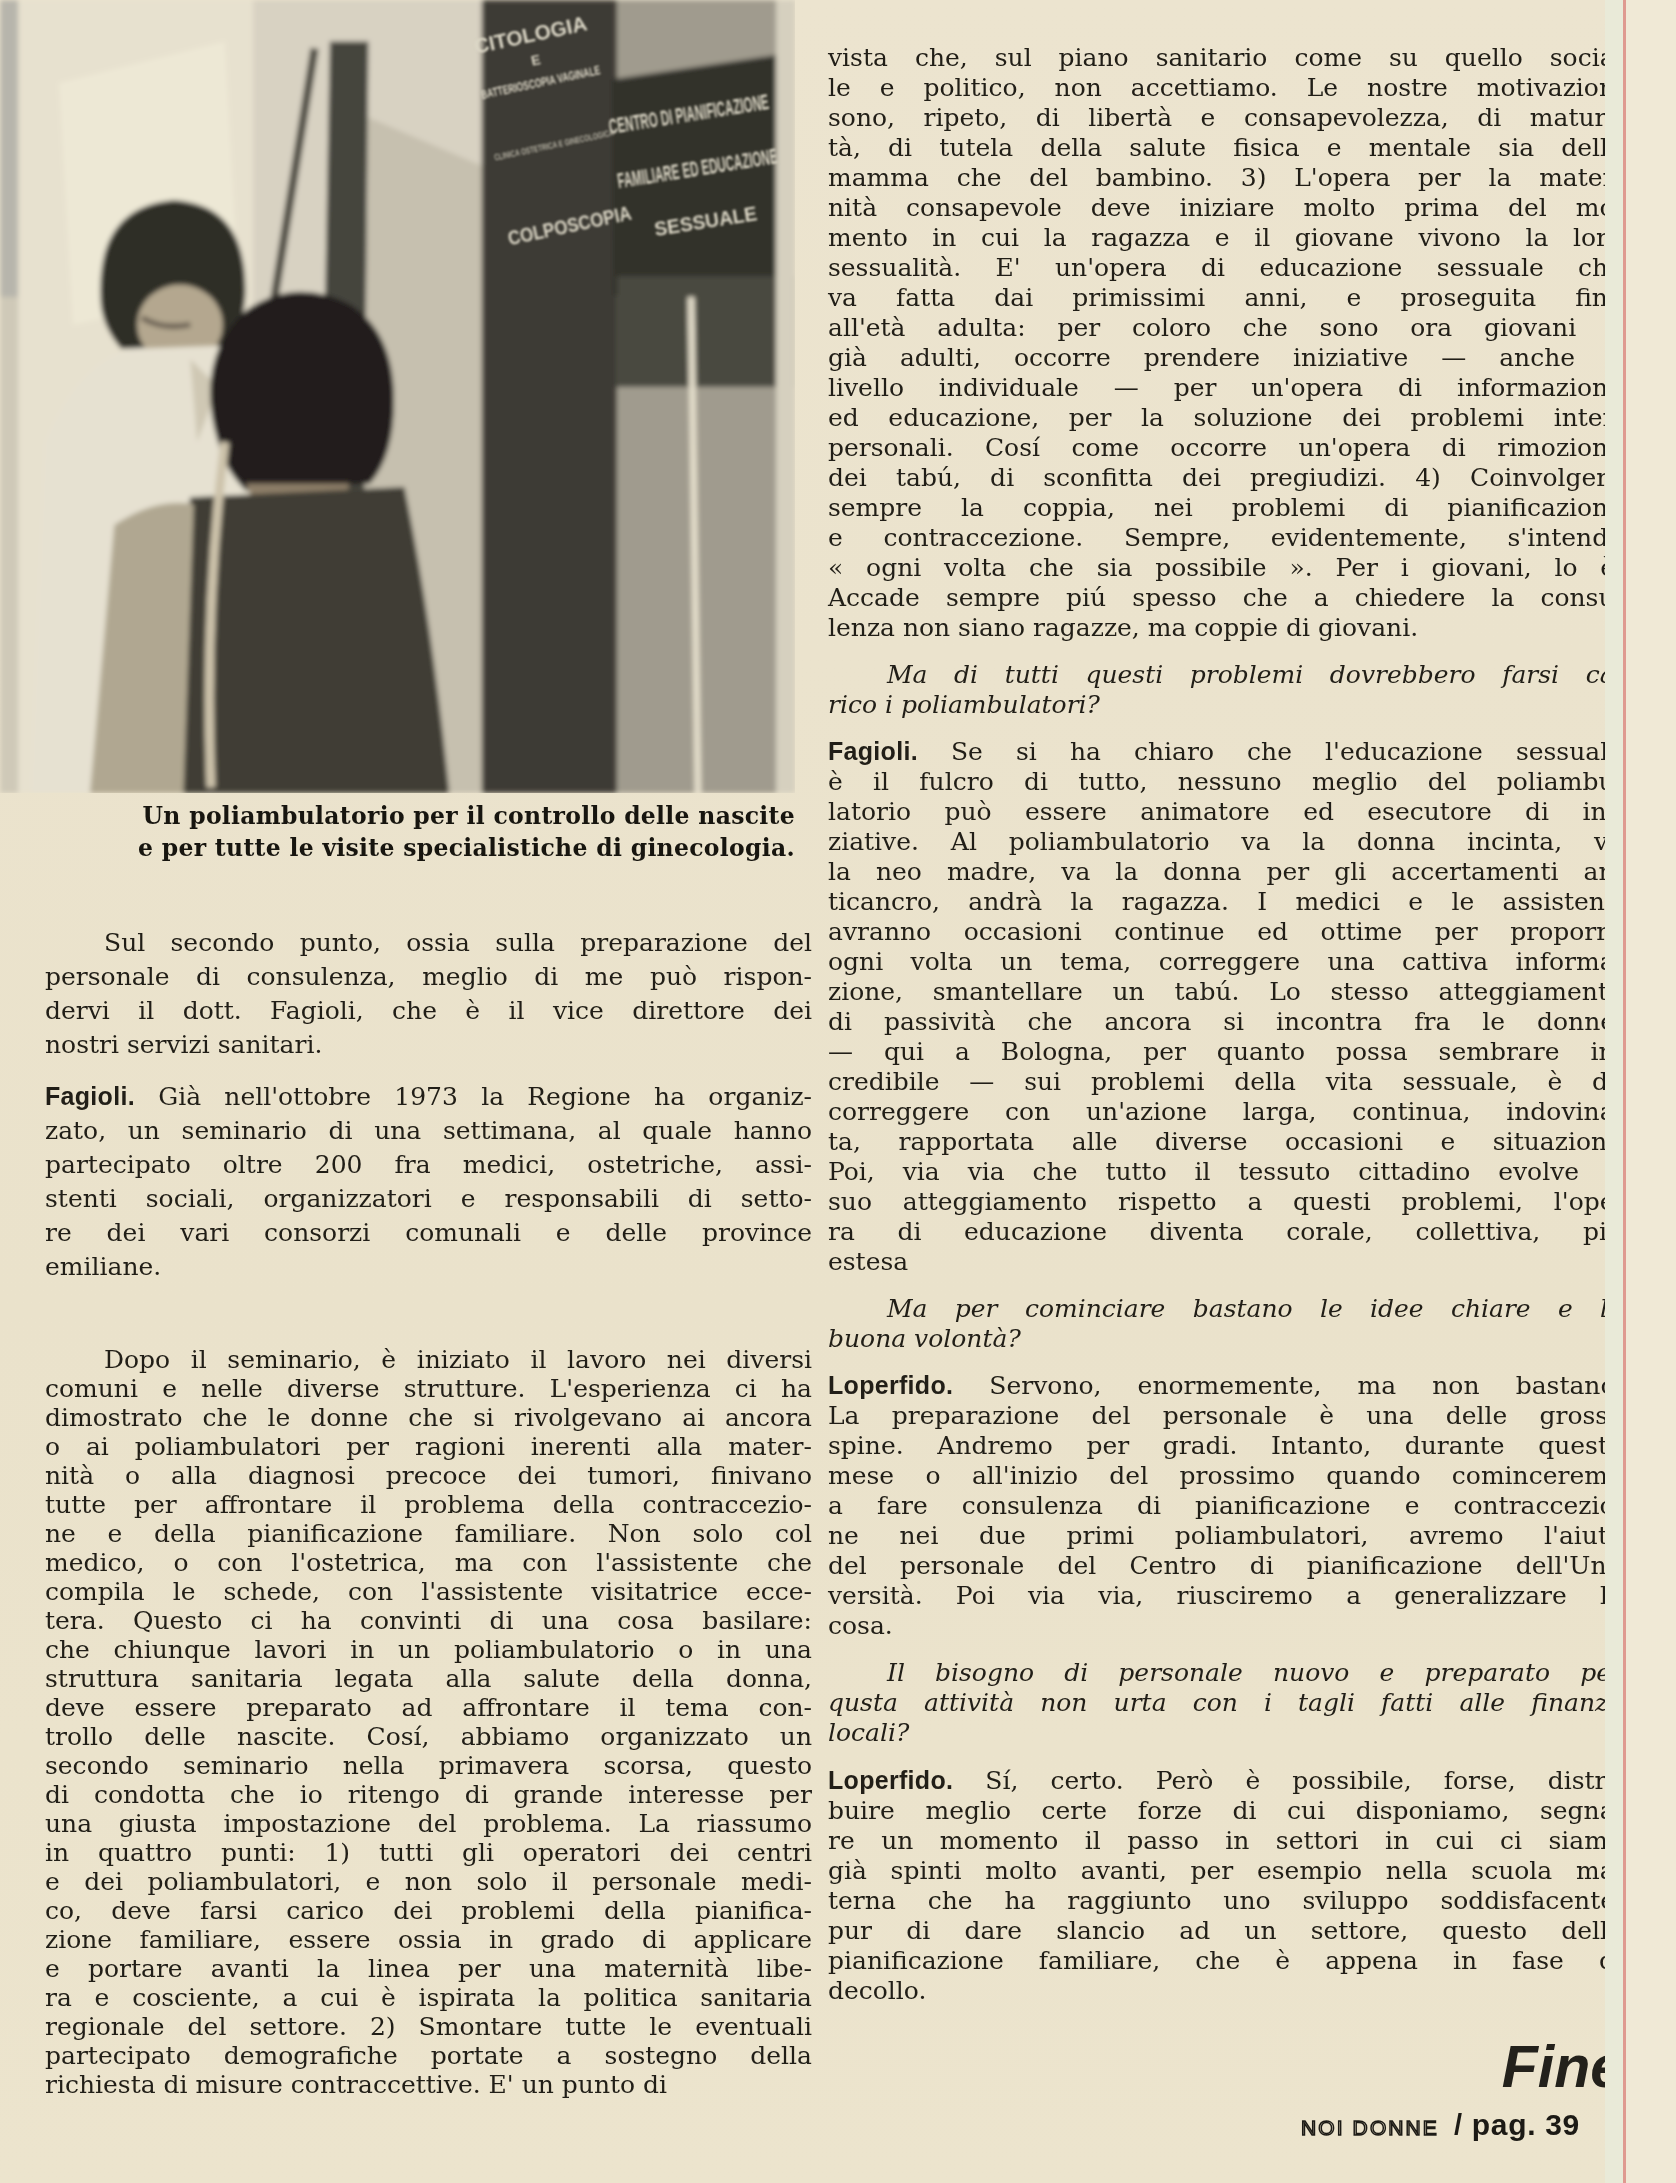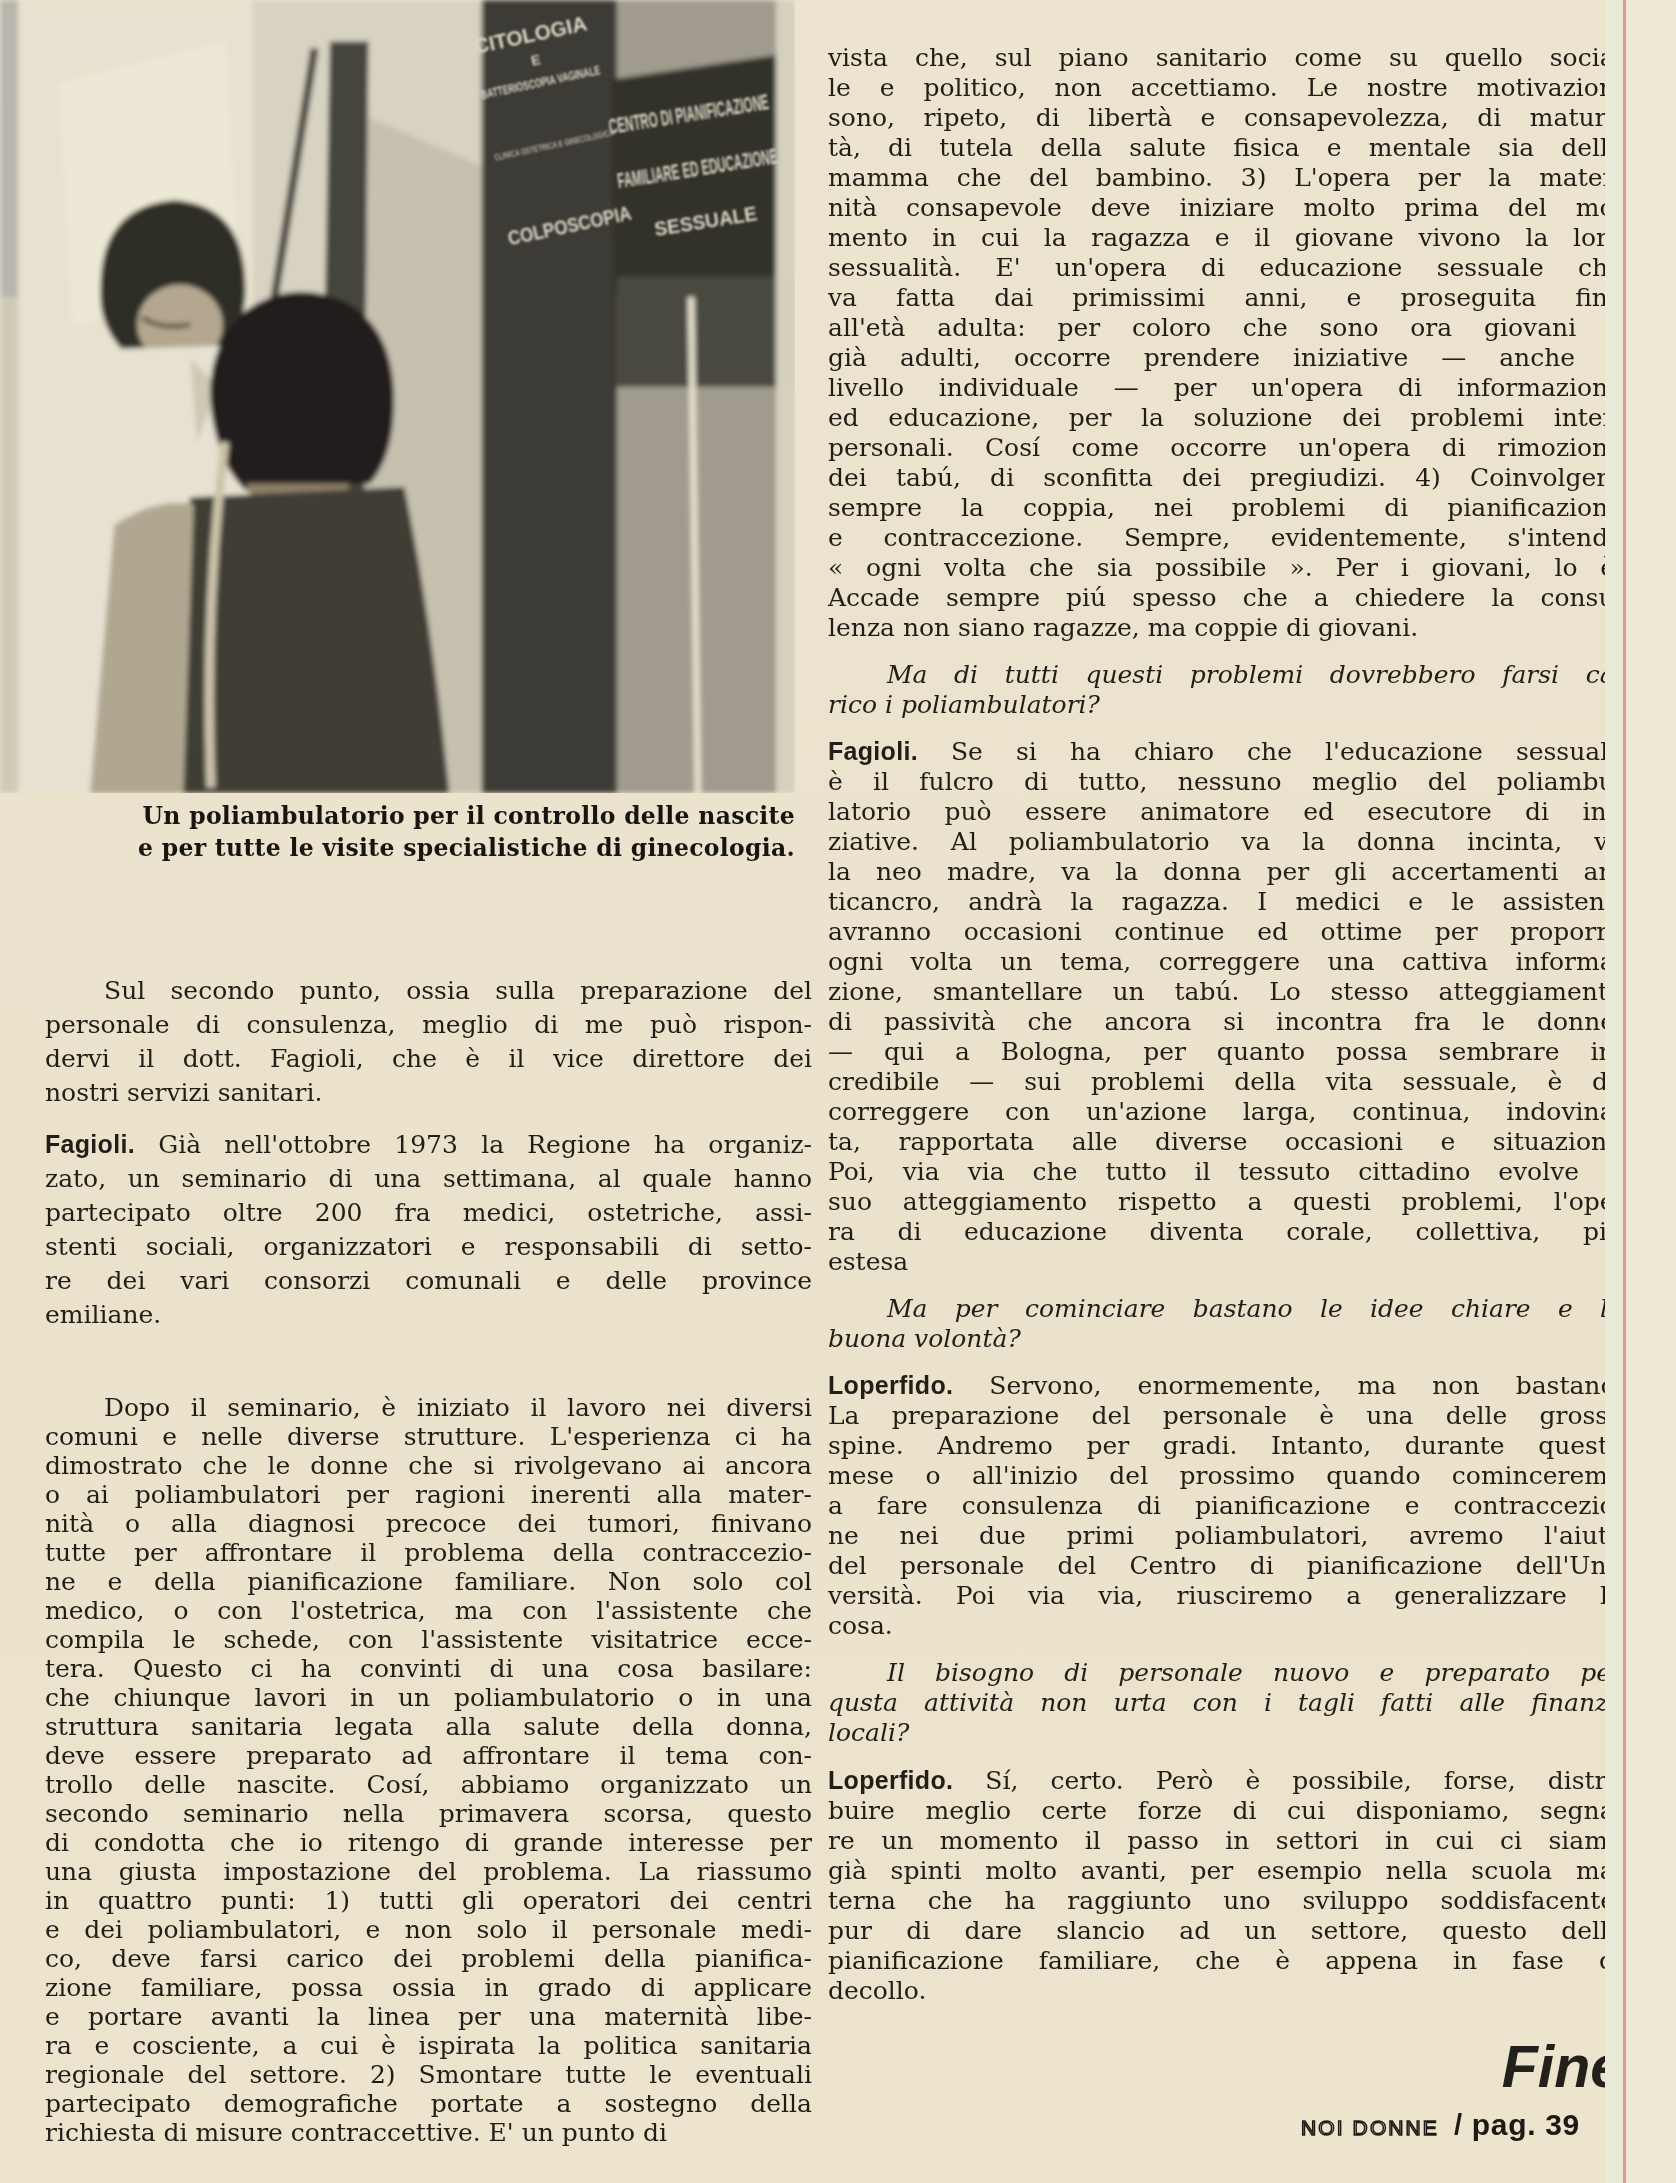--- a/index.html
+++ b/index.html
@@ -15,21 +15,21 @@
   .edge-band{position:absolute;top:0;left:1605px;width:18px;height:2183px;background:#e9ead8;}
   .edge-line{position:absolute;top:0;left:1623px;width:3.5px;height:2183px;background:#df9a90;}
   .edge-right{position:absolute;top:0;left:1626px;width:50px;height:2183px;background:#f0e9d6;}
   .photo{position:absolute;left:0;top:0;}
   .caption{
     position:absolute;left:28px;top:800px;width:767px;
     text-align:right;font-weight:700;font-size:23.5px;line-height:32px;
     color:#17150f;letter-spacing:0.3px;
   }
   .col{position:absolute;color:#211e17;font-size:25px;text-align:justify;}
-  .col-left{left:45px;top:926px;width:767px;margin-top:48px;}
+  .col-left{left:45px;top:926px;width:767px;}
   .col-right{left:828px;top:43px;width:795px;}
   .block{margin:0;}
   .col-left .b0,.col-left .b1{line-height:34px;}
   .col-left .b1{margin-top:16.6px;}
   .col-left .b2{line-height:29px;margin-top:61px;}
   .col-right .block{line-height:30px;}
   .col-right .lead-para{margin-top:4.1px;}
   .ln{text-align:justify;text-align-last:justify;}
   .ln.last{text-align-last:left;}
   .ln.indent{text-indent:59px;}
@@ -145,21 +145,21 @@
         <div class="ln">che chiunque lavori in un poliambulatorio o in una</div>
         <div class="ln">struttura sanitaria legata alla salute della donna,</div>
         <div class="ln">deve essere preparato ad affrontare il tema con-</div>
         <div class="ln">trollo delle nascite. Cosí, abbiamo organizzato un</div>
         <div class="ln">secondo seminario nella primavera scorsa, questo</div>
         <div class="ln">di condotta che io ritengo di grande interesse per</div>
         <div class="ln">una giusta impostazione del problema. La riassumo</div>
         <div class="ln">in quattro punti: 1) tutti gli operatori dei centri</div>
         <div class="ln">e dei poliambulatori, e non solo il personale medi-</div>
         <div class="ln">co, deve farsi carico dei problemi della pianifica-</div>
-        <div class="ln">zione familiare, possa ossia in grado di applicare</div>
+        <div class="ln">zione familiare, essere ossia in grado di applicare</div>
         <div class="ln">e portare avanti la linea per una maternità libe-</div>
         <div class="ln">ra e cosciente, a cui è ispirata la politica sanitaria</div>
         <div class="ln">regionale del settore. 2) Smontare tutte le eventuali</div>
         <div class="ln">partecipato demografiche portate a sostegno della</div>
         <div class="ln last">richiesta di misure contraccettive. E' un punto di</div>
       </div>
     </div>
   <div class="col col-right" id="col-right">
       <div class="block b0 para">
         <div class="ln">vista che, sul piano sanitario come su quello socia-</div>

